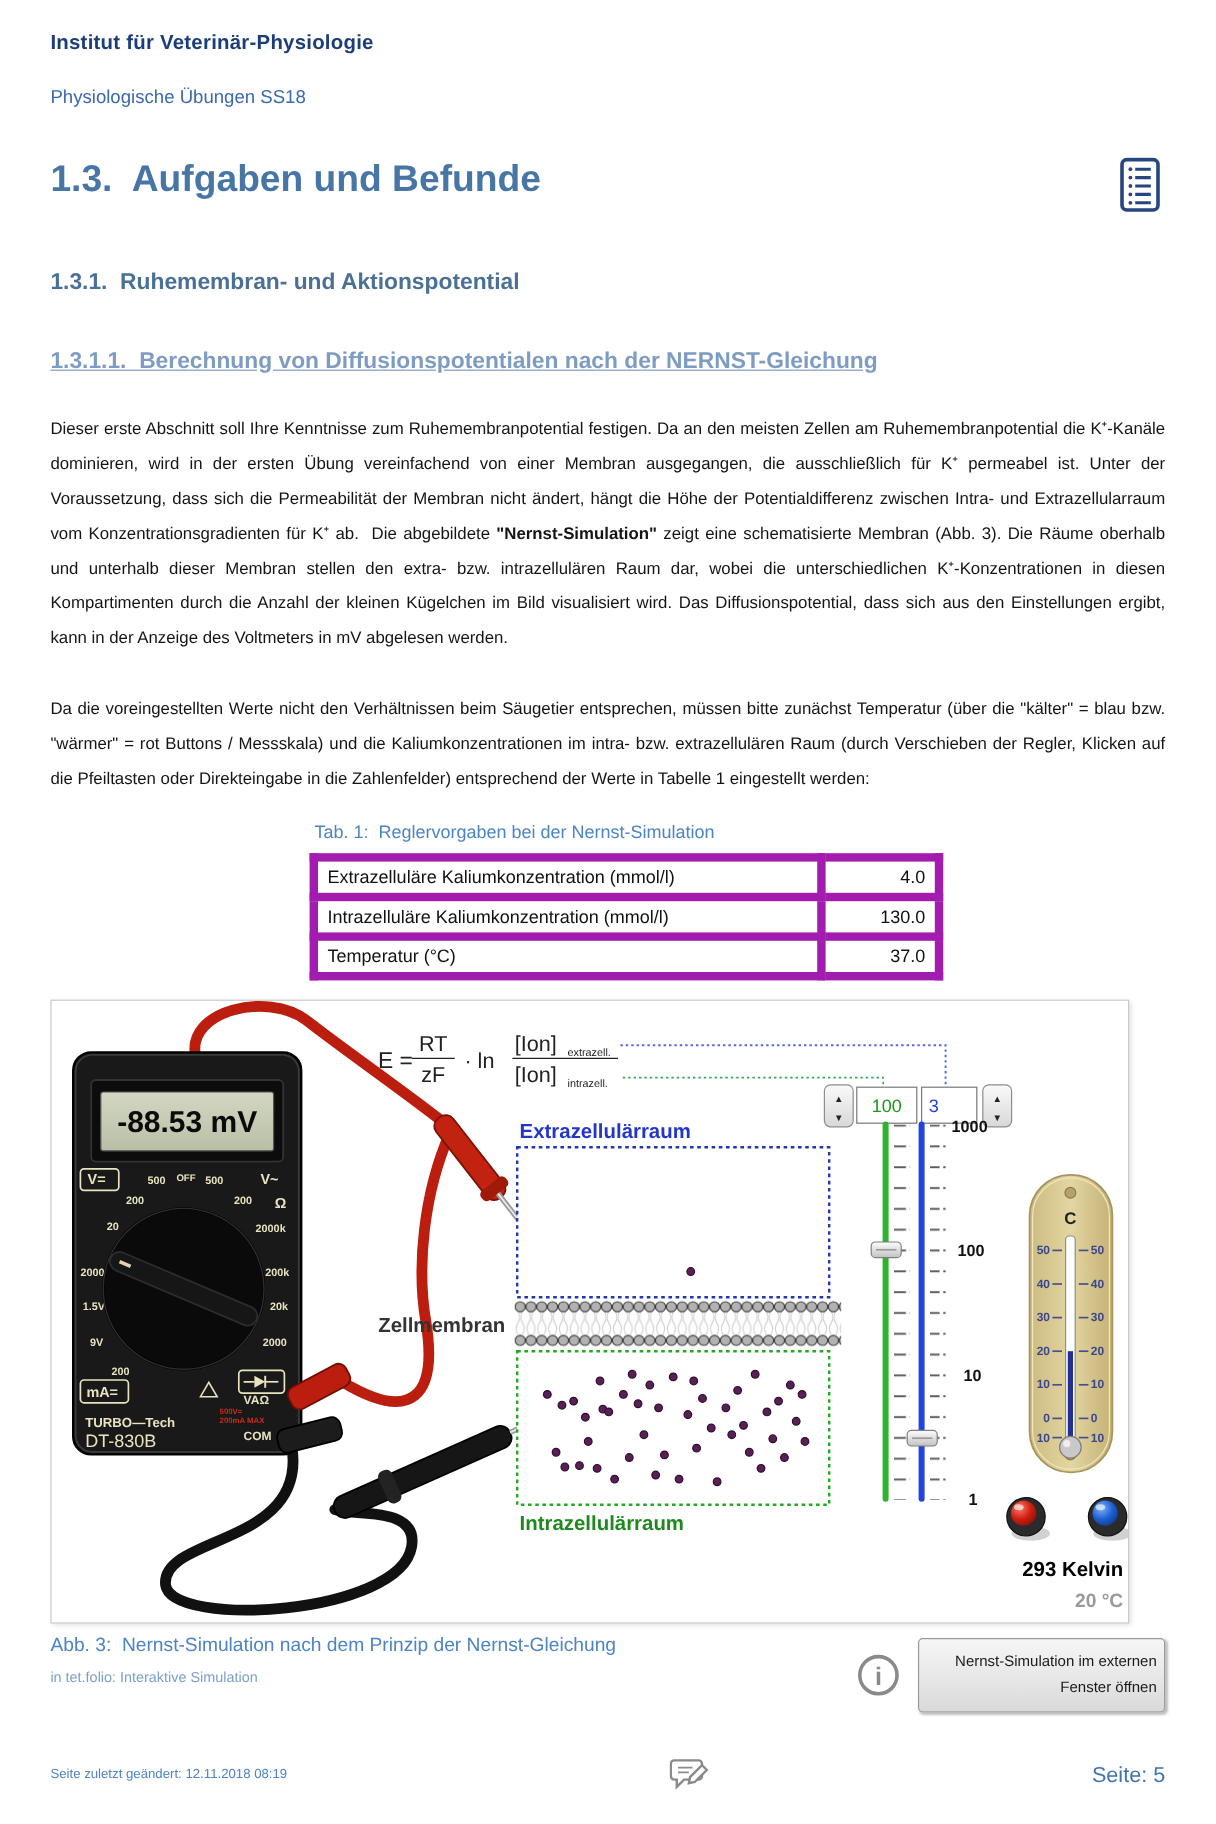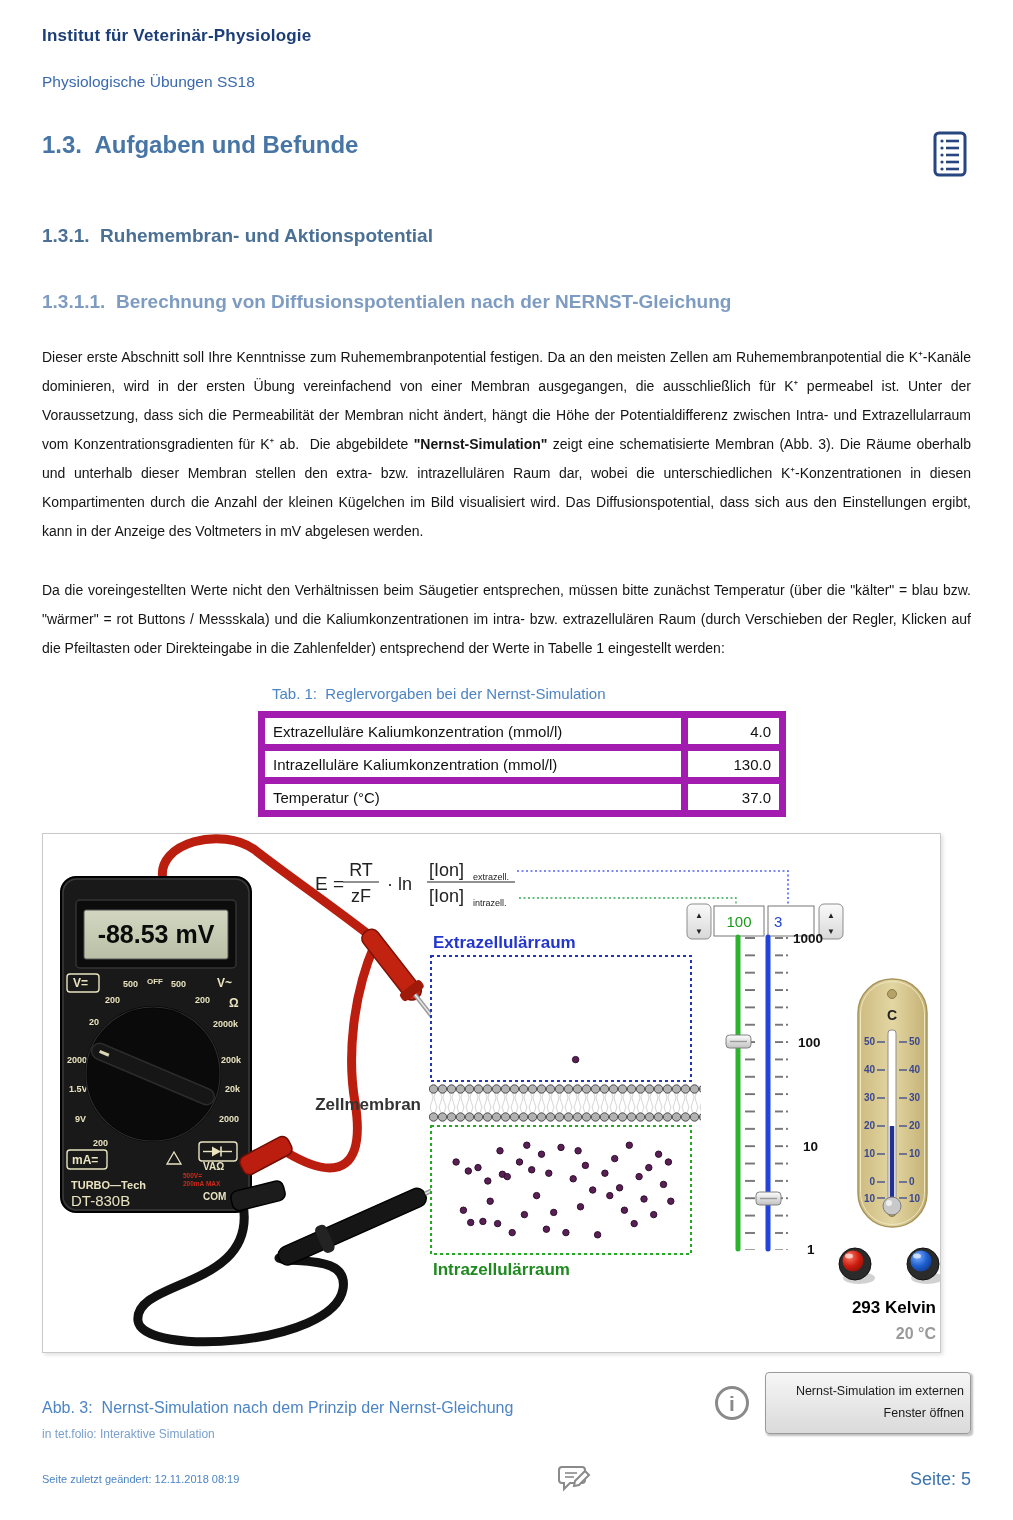--- a/index.html
+++ b/index.html
@@ -7,41 +7,41 @@
   .page{position:relative;width:1013px;height:1520px;overflow:hidden;}
 
   
   .hdr{display:flex;justify-content:space-between;align-items:flex-start;margin:26px 42px 0 42px;gap:48px;}
   .hdr-institute{font-size:17px;font-weight:bold;color:#1c3e78;letter-spacing:.2px;}
   .hdr-course{font-size:15.5px;color:#3a69ad;margin-top:27px;}
   .logo{position:relative;width:330px;height:100px;margin-top:2px;}
 
   
   .h1row{display:flex;justify-content:space-between;align-items:flex-start;margin:40px 42px 0 42px;}
-  .h1{font-size:24px;font-weight:bold;color:#4776a6;}
+  .h1{font-size:31px;font-weight:bold;color:#4776a6;}
   .h2{font-size:19px;font-weight:bold;color:#4a7095;margin:46px 42px 0 42px;}
-  .h3{font-size:19px;font-weight:bold;color:#7e9cc2;margin:44px 42px 0 42px;}
+  .h3{font-size:19px;font-weight:bold;color:#7e9cc2;margin:44px 42px 0 42px;text-decoration:underline;}
 
   p.body{margin:30px 42px 0 42px;font-size:14px;line-height:29px;text-align:justify;color:#141414;}
   p.body b{font-weight:bold;}
 
   
   .tabwrap{margin:22px 0 0 258px;}
-  .tabcap{font-size:15px;color:#4d84c4;margin:0 0 9px 14px;}
+  .tabcap{font-size:15px;color:#4d84c4;margin:0 0 9px 4px;}
   table.vals{border-collapse:collapse;font-size:15px;color:#111;}
   table.vals td{border:7px solid #a21caf;padding:3px 8px;height:20px;}
   td.lbl{width:400px;}
   td.val{width:75px;text-align:right;}
 
   
   .simbox{position:relative;margin:16px 42px 0 42px;width:897px;height:518px;border:1px solid #c9c9c9;background:#fff;box-shadow:2px 2px 4px rgba(0,0,0,.12);}
 
   
   .figrow{display:flex;justify-content:space-between;margin:10px 42px 0 42px;}
-  .figcap{font-size:16px;color:#4d84c4;margin-top:36px;}
+  .figcap{font-size:16px;color:#4d84c4;}
   .figsub{font-size:12px;color:#7aa0cc;margin-top:10px;}
   .figright{display:flex;align-items:center;gap:14px;margin-top:2px;}
   .openbtn{width:192px;padding:8px 6px;border:1px solid #9a9a9a;border-radius:4px;
     background:linear-gradient(#f6f6f6,#dadada);font-size:12.5px;color:#1a1a1a;text-align:right;
     line-height:1.75;box-shadow:1.5px 1.5px 2px rgba(0,0,0,.25);cursor:pointer;}
 
   
   .foot{position:absolute;left:0;right:0;bottom:14px;display:flex;align-items:center;justify-content:space-between;margin:11px 42px;}
   .foot-left{font-size:11px;color:#4d84c4;}
   .foot-right{font-size:18px;color:#3f74ad;}

